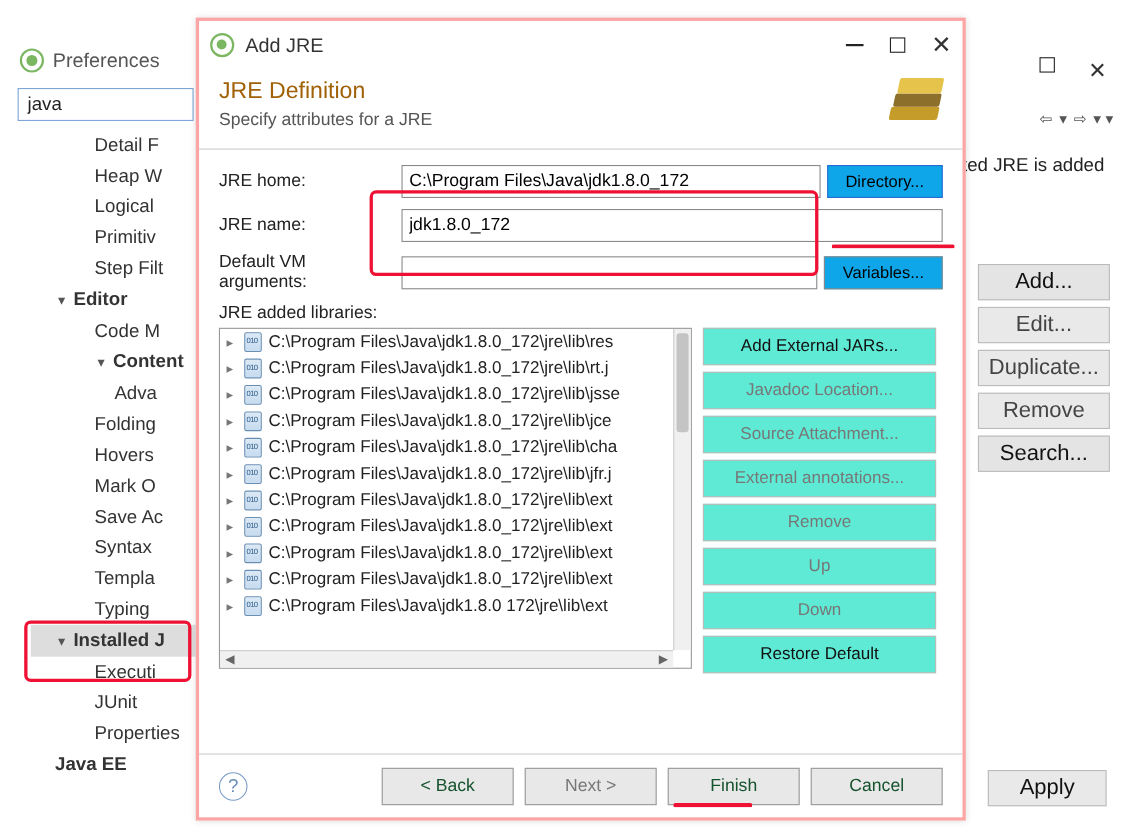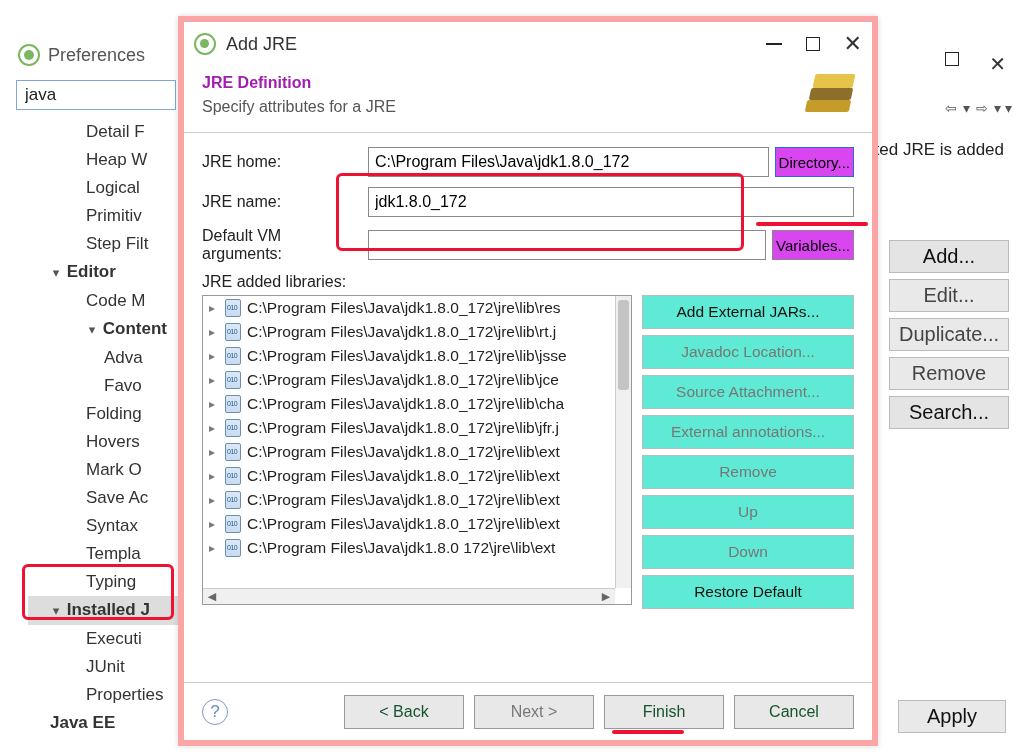--- a/index.html
+++ b/index.html
@@ -50,58 +50,58 @@
   }
   .side-buttons button, .apply-btn {
     height:33px; background:#e9e9e9; border:1px solid #bbb; font-size:20px; color:#444;
   }
   .side-buttons button.enabled { color:#111; background:#e4e4e4;}
   .apply-btn { position:absolute; right:18px; bottom:22px; width:108px; color:#111;}
 
   
   .dialog {
     position:absolute; left:178px; top:16px; width:700px; height:730px;
-    background:#fff; border:6px solid #fca5a5; box-shadow:0 0 6px rgba(0,0,0,.15);
+    background:#fff; border:3px solid #fca5a5; box-shadow:0 0 6px rgba(0,0,0,.15);
     display:flex; flex-direction:column;
   }
   .titlebar {
     height:44px; display:flex; align-items:center; padding:0 10px; gap:10px;
   }
   .titlebar .spring-icon{
     width:22px;height:22px;border:2px solid #7bb661;border-radius:50%;position:relative;
   }
   .titlebar .spring-icon::after{content:"";position:absolute;width:9px;height:9px;border-radius:50%;background:#7bb661;left:4px;top:4px;}
   .titlebar .title { font-size:18px; color:#333; flex:1;}
   .win-controls { display:flex; gap:24px; align-items:center; font-size:16px; color:#333;}
   .win-controls .minbtn{width:16px;height:2px;background:#222;}
   .win-controls .maxbtn{width:14px;height:14px;border:1.5px solid #222;}
   .win-controls .closebtn{font-size:22px;line-height:14px;}
 
   .banner {
     padding:8px 18px 16px 18px; border-bottom:1px solid #ccc; position:relative;
   }
-  .banner h2{margin:0 0 6px 0;font-size:16px;font-weight:700;color:#a21caf;}
+  .banner h2{margin:0 0 6px 0;font-size:21px;font-weight:400;color:#a16207;}
   .banner .sub{font-size:16px;color:#555;}
   .banner .books{
     position:absolute; right:14px; top:6px; width:58px; height:48px;
   }
   .books .b1{position:absolute;width:44px;height:12px;background:#c59b2a;border-radius:2px;top:28px;left:6px;transform:skewX(-12deg);}
   .books .b2{position:absolute;width:42px;height:12px;background:#8b6f2a;border-radius:2px;top:16px;left:10px;transform:skewX(-12deg);}
   .books .b3{position:absolute;width:40px;height:14px;background:#e6c34a;border-radius:2px;top:2px;left:14px;transform:skewX(-12deg);}
 
   .body {
     flex:1; padding:14px 18px 6px 18px; font-size:16px; color:#222; overflow:hidden;
   }
   .form-row{display:flex;align-items:center; gap:6px; margin-bottom:10px;}
   .form-row label{width:160px; font-size:16px;}
   .form-row input[type=text]{
     flex:1; height:30px; border:1px solid #8a8a8a; padding:2px 6px; font-size:16px;
   }
   .form-row button{
-    height:30px; padding:0 3px; background:#d946ef; border:1px solid #888; font-size:15px;
+    height:30px; padding:0 16px; background:#0ea5e9; border:1px solid #888; font-size:15px;
   }
   .form-row button.hl{border:1px solid #2a6bd1;}
   .lib-label{margin:8px 0 4px 0;}
   .lib-area{display:flex; gap:10px;}
   .lib-list{
     width:430px; height:310px; border:1px solid #999; overflow:hidden; position:relative;
     background:#fff;
   }
   .lib-inner{position:absolute;top:0;left:0;right:16px;bottom:16px;overflow:hidden;}
   .lib-item{
@@ -154,21 +154,20 @@
   <div class="tree">
       <div class="tree-row lvl1">Detail F</div>
       <div class="tree-row lvl1">Heap W</div>
       <div class="tree-row lvl1">Logical</div>
       <div class="tree-row lvl1">Primitiv</div>
       <div class="tree-row lvl1">Step Filt</div>
       <div class="tree-row lvl0c"><span class="caret">▾</span> <b>Editor</b></div>
       <div class="tree-row lvl1">Code M</div>
       <div class="tree-row lvl1"><span class="caret">▾</span> <b>Content</b></div>
       <div class="tree-row lvl2">Adva</div>
-      <div class="tree-row lvl2">Favo</div>
       <div class="tree-row lvl1">Folding</div>
       <div class="tree-row lvl1">Hovers</div>
       <div class="tree-row lvl1">Mark O</div>
       <div class="tree-row lvl1">Save Ac</div>
       <div class="tree-row lvl1">Syntax</div>
       <div class="tree-row lvl1">Templa</div>
       <div class="tree-row lvl1">Typing</div>
       <div class="tree-row lvl0c sel"><span class="caret">▾</span> <b>Installed J</b></div>
       <div class="tree-row lvl1">Executi</div>
       <div class="tree-row lvl1">JUnit</div>

